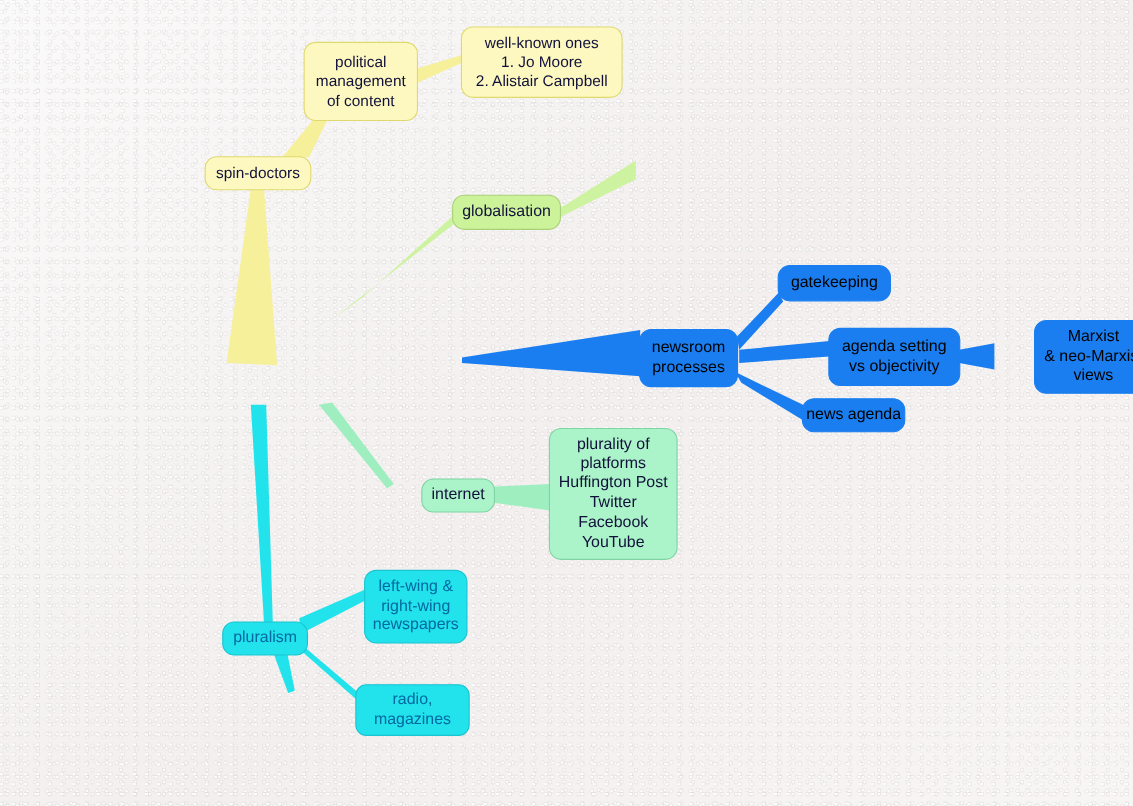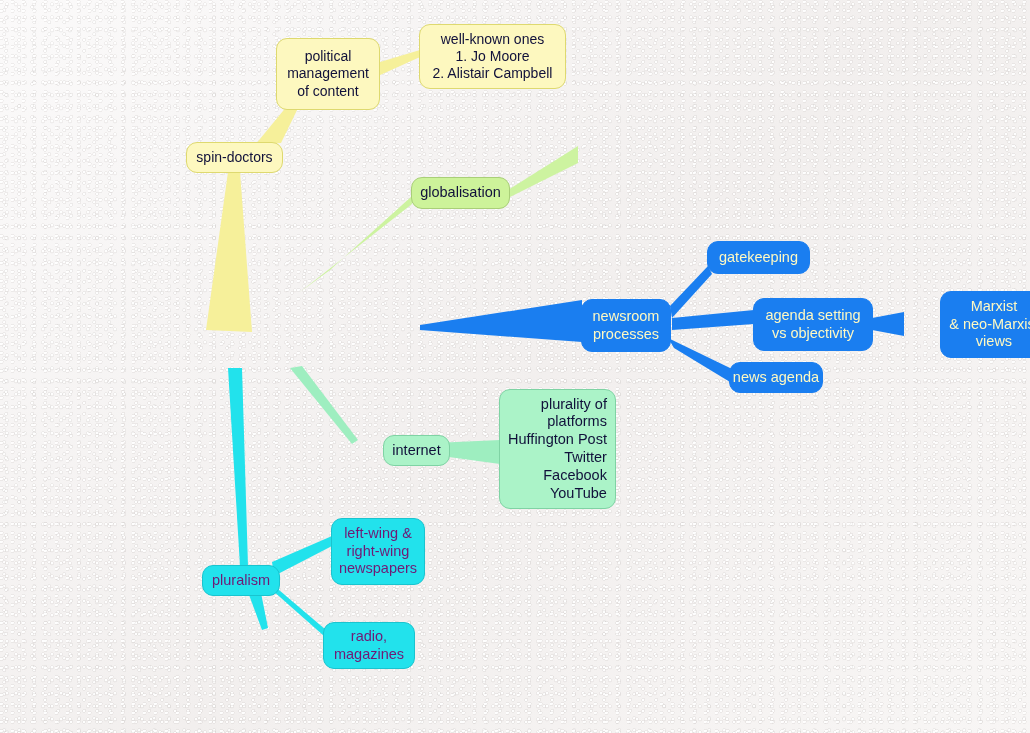--- a/index.html
+++ b/index.html
@@ -68,27 +68,27 @@
     font-size: 14.5px;
   }
   .n-mint {
     background: #abf3c8;
     border: 1px solid #7fd3a4;
     font-size: 14.5px;
   }
   .n-blue {
     background: #1a7ef0;
     border: 1px solid #1a7ef0;
-    color: #fef9c3;
+    color: #000000;
     font-size: 14.5px;
   }
   .n-cyan {
     background: #22e2ec;
     border: 1px solid #1ac4cf;
-    color: #701a75;
+    color: #0369a1;
     font-size: 14.5px;
   }
 </style>
 </head>
 <body>
 
 <div id="canvas">
 
   <svg id="links" viewBox="0 0 1030 733" xmlns="http://www.w3.org/2000/svg">
 
@@ -148,30 +148,30 @@
 vs objectivity</div>
 
   <div class="node n-blue" style="left:729px; top:362px; width:94px; height:31px;">news agenda</div>
 
   <div class="node n-blue" style="left:940px; top:291px; width:108px; height:67px;">Marxist
 &amp; neo-Marxist
 views</div>
 
   <div class="node n-mint" style="left:345px; top:435px; width:67px; height:31px;margin-left:38px;">internet</div>
 
-  <div class="node n-mint" style="left:499px; top:389px; width:117px; height:120px;text-align:right;">plurality of
+  <div class="node n-mint" style="left:499px; top:389px; width:117px; height:120px;">plurality of
 platforms
 Huffington Post
 Twitter
 Facebook
 YouTube</div>
 
   <div class="node n-cyan" style="left:202px; top:565px; width:78px; height:31px;">pluralism</div>
 
   <div class="node n-cyan" style="left:331px; top:518px; width:94px; height:67px;">left-wing &amp;
 right-wing
 newspapers</div>
 
 
-  <div class="node n-cyan" style="left:323px; top:622px; width:92px; height:47px;">radio,
+  <div class="node n-cyan" style="left:323px; top:622px; width:104px; height:47px;border-radius:10px;">radio,
 magazines</div>
 
 </div>
 
 </body></html>

